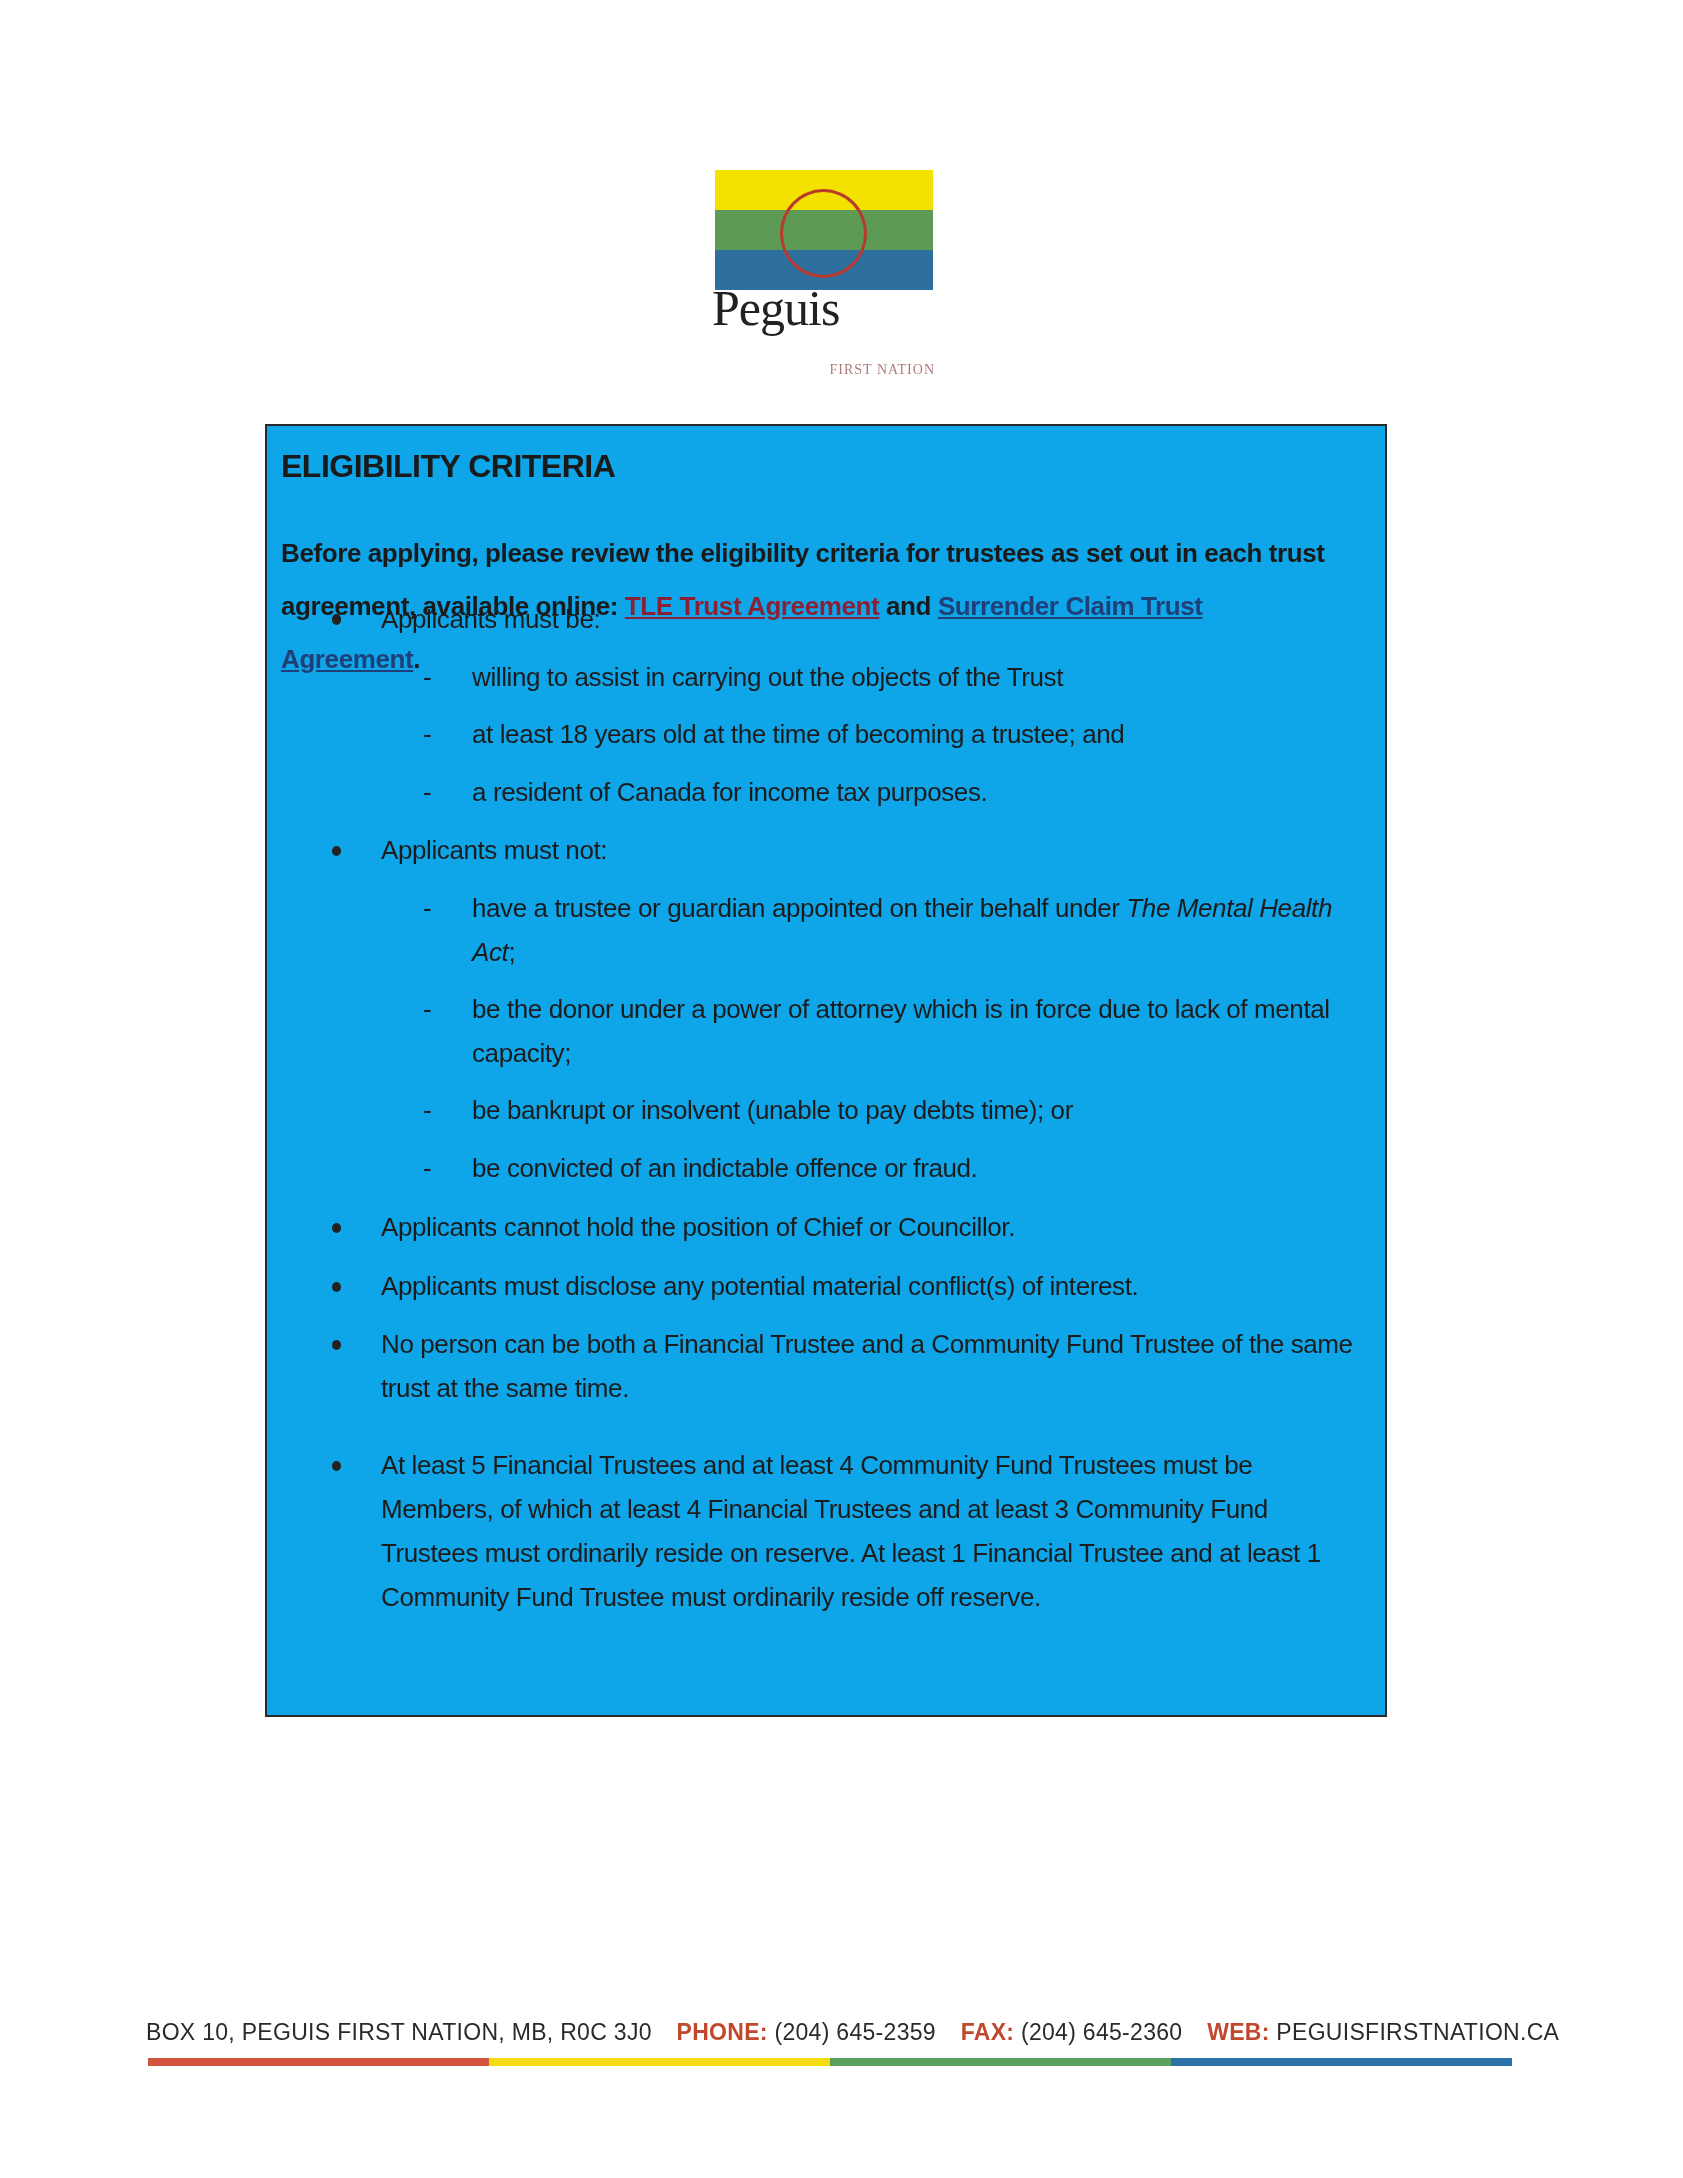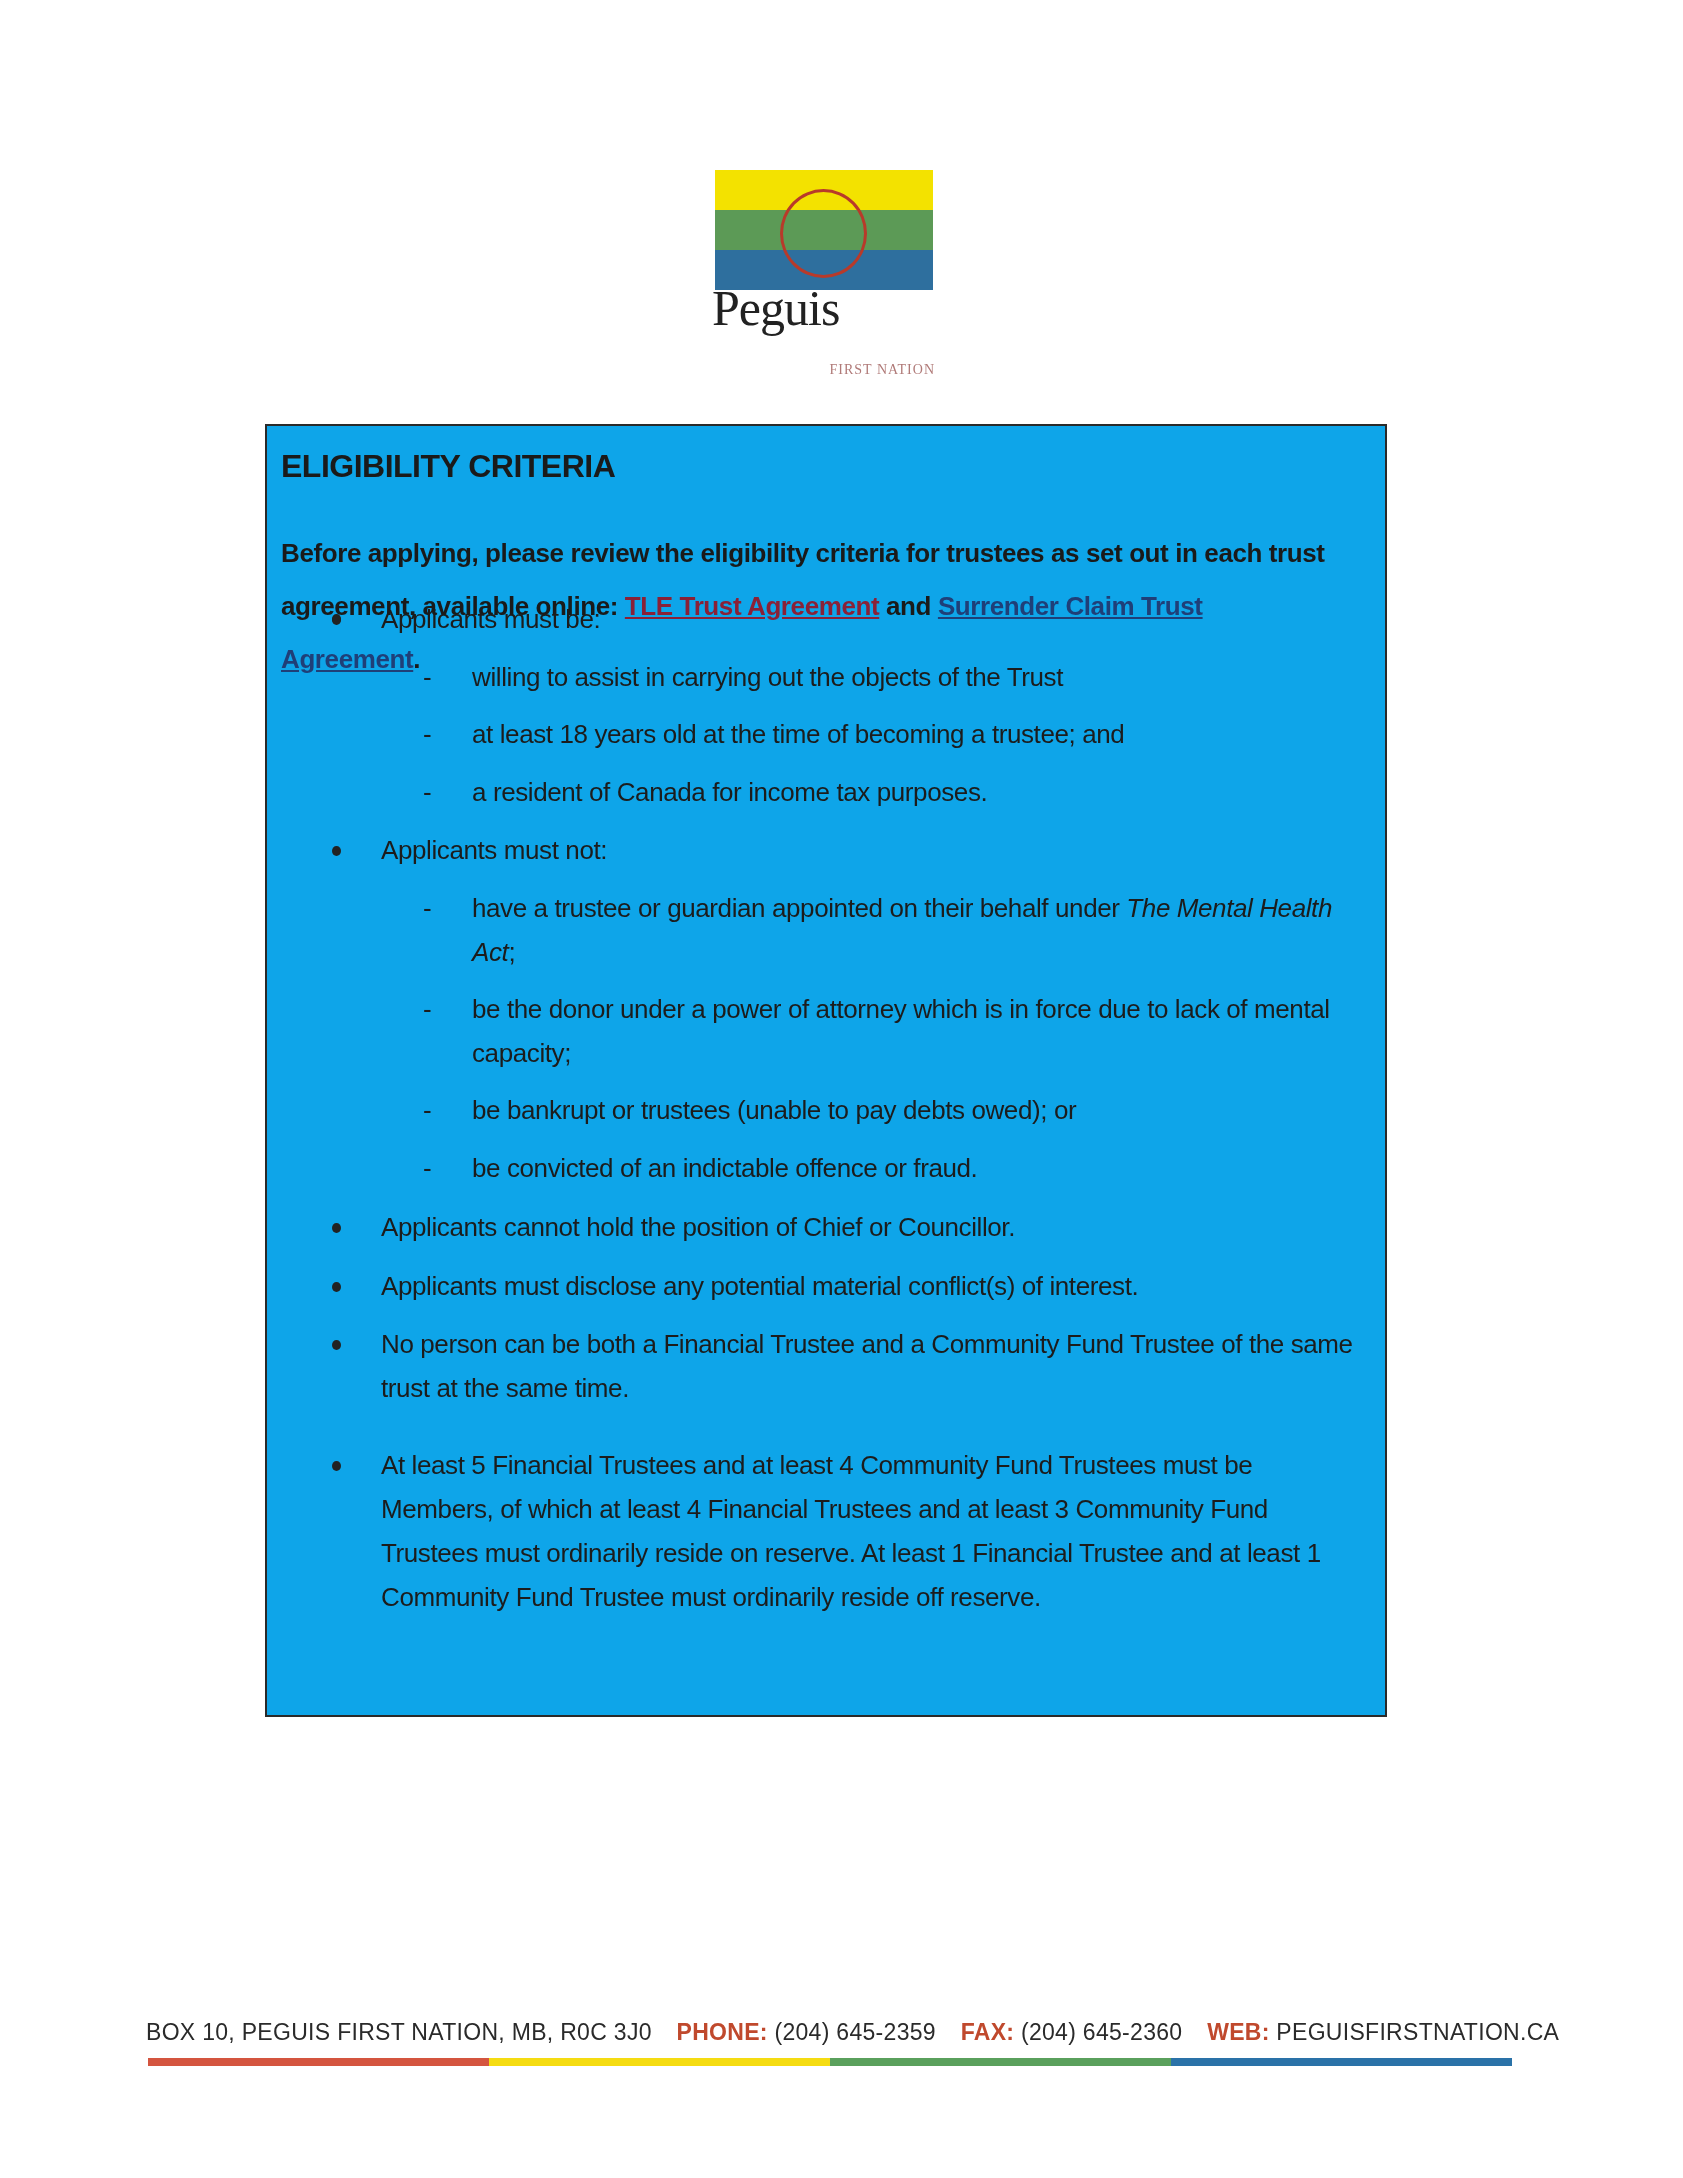--- a/index.html
+++ b/index.html
@@ -119,21 +119,21 @@
     <div class="sub-item" style="top:460px;">
       <span class="sub-dash">-</span>
       <span class="sub-text"><span>have a trustee or guardian appointed on their behalf under </span><em>The Mental Health Act</em><span>;</span></span>
     </div>
     <div class="sub-item" style="top:561px;">
       <span class="sub-dash">-</span>
       <span class="sub-text">be the donor under a power of attorney which is in force due to lack of mental capacity;</span>
     </div>
     <div class="sub-item" style="top:662px;">
       <span class="sub-dash">-</span>
-      <span class="sub-text">be bankrupt or trustees (unable to pay debts owed); or</span>
+      <span class="sub-text">be bankrupt or insolvent (unable to pay debts time); or</span>
     </div>
     <div class="sub-item" style="top:720px;">
       <span class="sub-dash">-</span>
       <span class="sub-text">be convicted of an indictable offence or fraud.</span>
     </div>
 
     <div class="bullet-item" style="top:779px;">
       <span class="bullet-dot"></span>
       <span class="bullet-text">Applicants cannot hold the position of Chief or Councillor.</span>
     </div>

